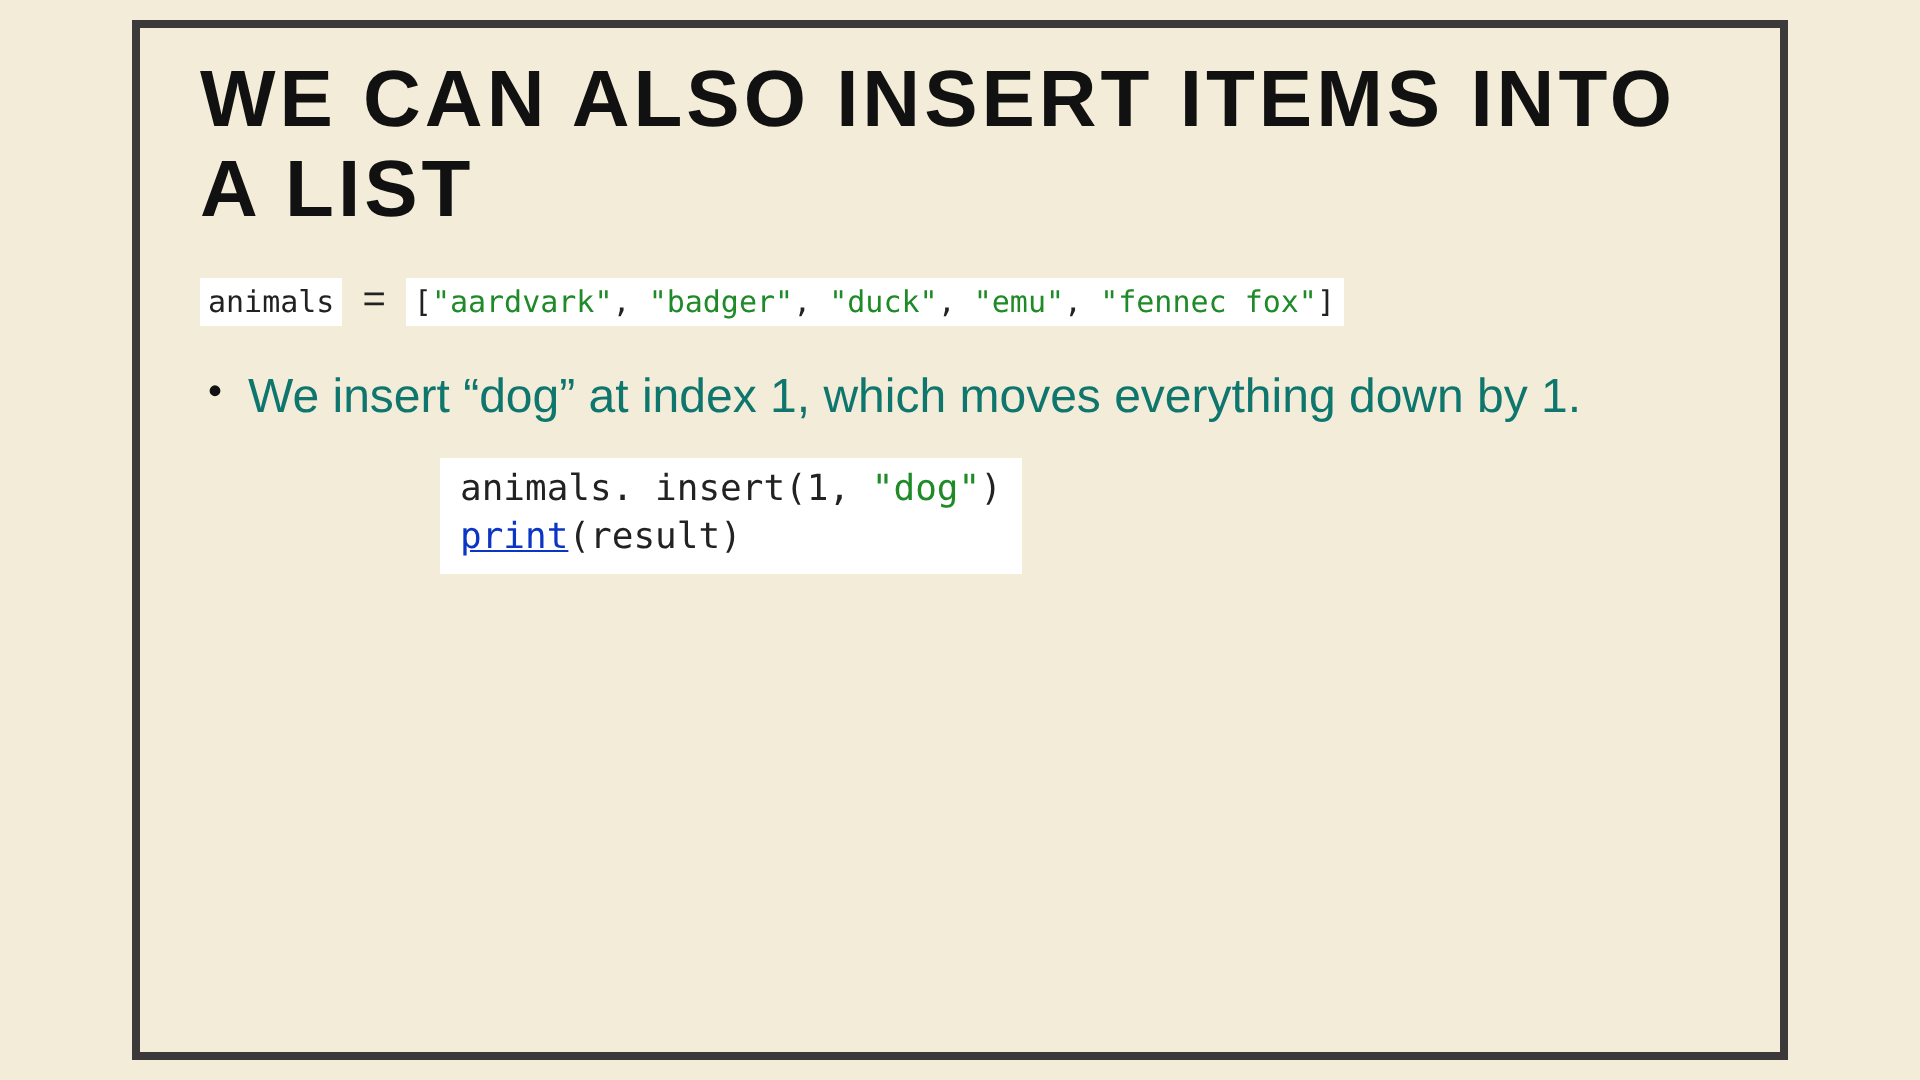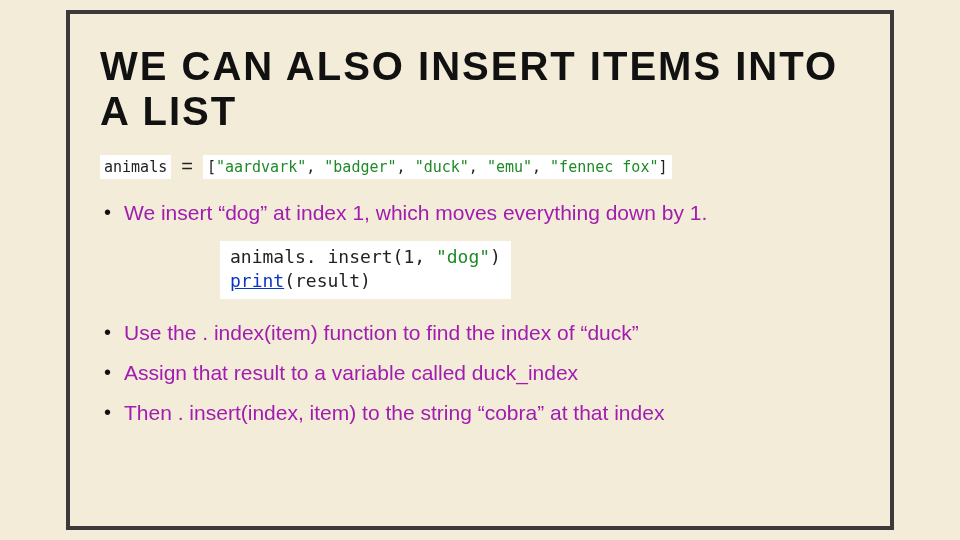--- a/index.html
+++ b/index.html
@@ -8,21 +8,21 @@
     background:#f3ecd9;
     font-family:Arial,Helvetica,sans-serif;
     position:relative;overflow:hidden;
   }
   .frame{
     position:absolute;left:66px;top:10px;right:66px;bottom:10px;
     border:4px solid #3b3939;
     background:#f3ecd9;
   }
   .content{
-    padding:30px 30px 20px 30px;
+    padding:14px 30px 20px 30px;
   }
   h1{
     margin:0 0 18px 0;
     font-family:"Arial Narrow","Helvetica Condensed",Arial,sans-serif;
     font-stretch:condensed;
     font-weight:900;
     letter-spacing:2px;
     font-size:40px;
     line-height:1.12;
     color:#111;
@@ -40,22 +40,22 @@
   .codebox.small{font-size:15px;padding:2px 4px;}
   .assign-row{display:flex;align-items:center;gap:10px;margin:21px 0 22px 0;}
   .eq{font-family:Arial;font-size:20px;color:#222;}
   .kw{color:#1f8a28;}     
   .fn{color:#0b35c4;text-decoration:underline;}     
   .plain{color:#222;}
   ul.bullets{list-style:none;margin:0;padding:0;}
   ul.bullets>li{
     position:relative;
     padding-left:24px;
-    font-size:21px;
-    color:#a21caf;
+    font-size:24px;
+    color:#0f766e;
     margin:16px 0;
   }
   ul.bullets>li::before{
     content:"•";
     position:absolute;left:4px;top:0;
     font-size:20px;color:#111;
   }
   .codecenter{margin:8px 0 22px 120px;}
 </style>
 </head>
@@ -74,20 +74,15 @@
 
     <ul class="bullets">
       <li>We insert “dog”  at index 1, which moves everything down by 1.</li>
     </ul>
 
     <div class="codecenter">
       <div class="codebox"><span class="plain">animals. insert(1, </span><span class="kw">"dog"</span><span class="plain">)</span>
 <span class="fn">print</span><span class="plain">(result)</span></div>
     </div>
 
-    <ul class="bullets">
-      <li>Use the  . index(item) function to find the index of  “duck”</li>
-      <li>Assign that result to a variable called duck_index</li>
-      <li>Then . insert(index, item) to the string “cobra” at that index</li>
-    </ul>
 
   </div>
 </div>
 
 </body></html>

